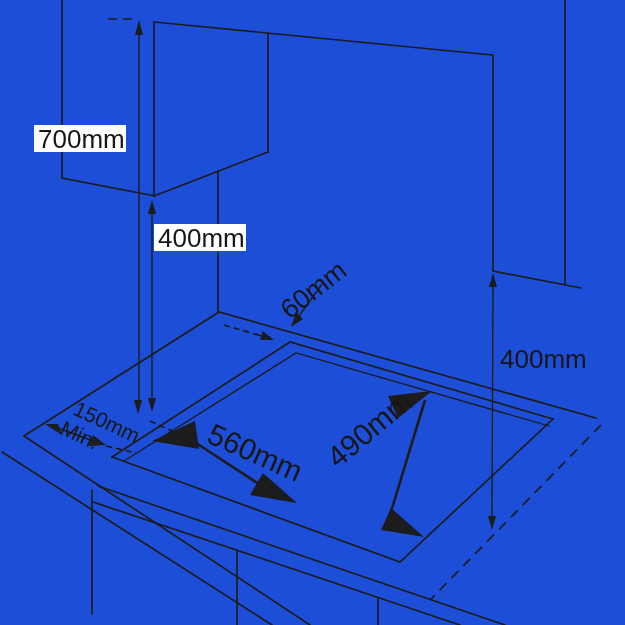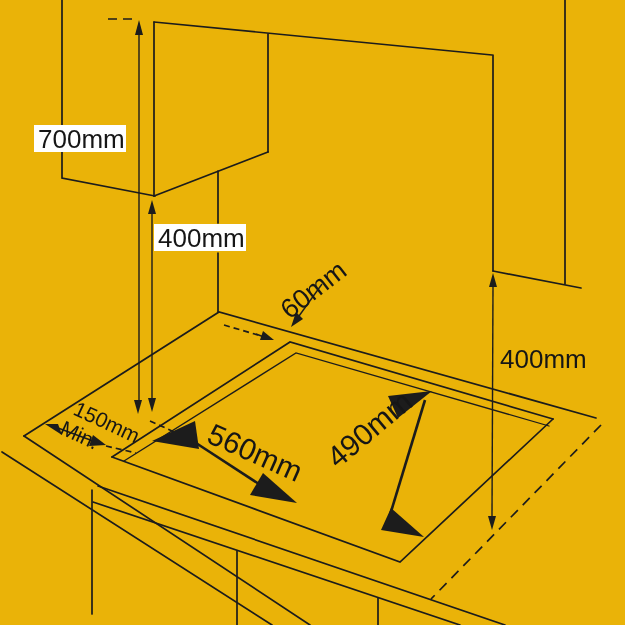--- a/index.html
+++ b/index.html
@@ -1,16 +1,16 @@
 <!DOCTYPE html>
 <html><head>
 <meta charset="utf-8">
 <style>
   html,body{margin:0;padding:0;background:#ffffff;}
-  .stage{width:625px;height:625px;position:relative;background:#eab308;overflow:hidden;}
+  .stage{width:625px;height:625px;position:relative;background:#1d4ed8;overflow:hidden;}
   svg{display:block;}
   text{font-family:"Liberation Sans","DejaVu Sans",sans-serif;fill:#161616;}
 </style>
 </head>
 <body>
 
 <div class="stage">
 <svg width="625" height="625" viewBox="0 0 625 625">
 
   <g stroke="#1c1c1c" stroke-width="1.7" fill="none" stroke-linecap="round">

